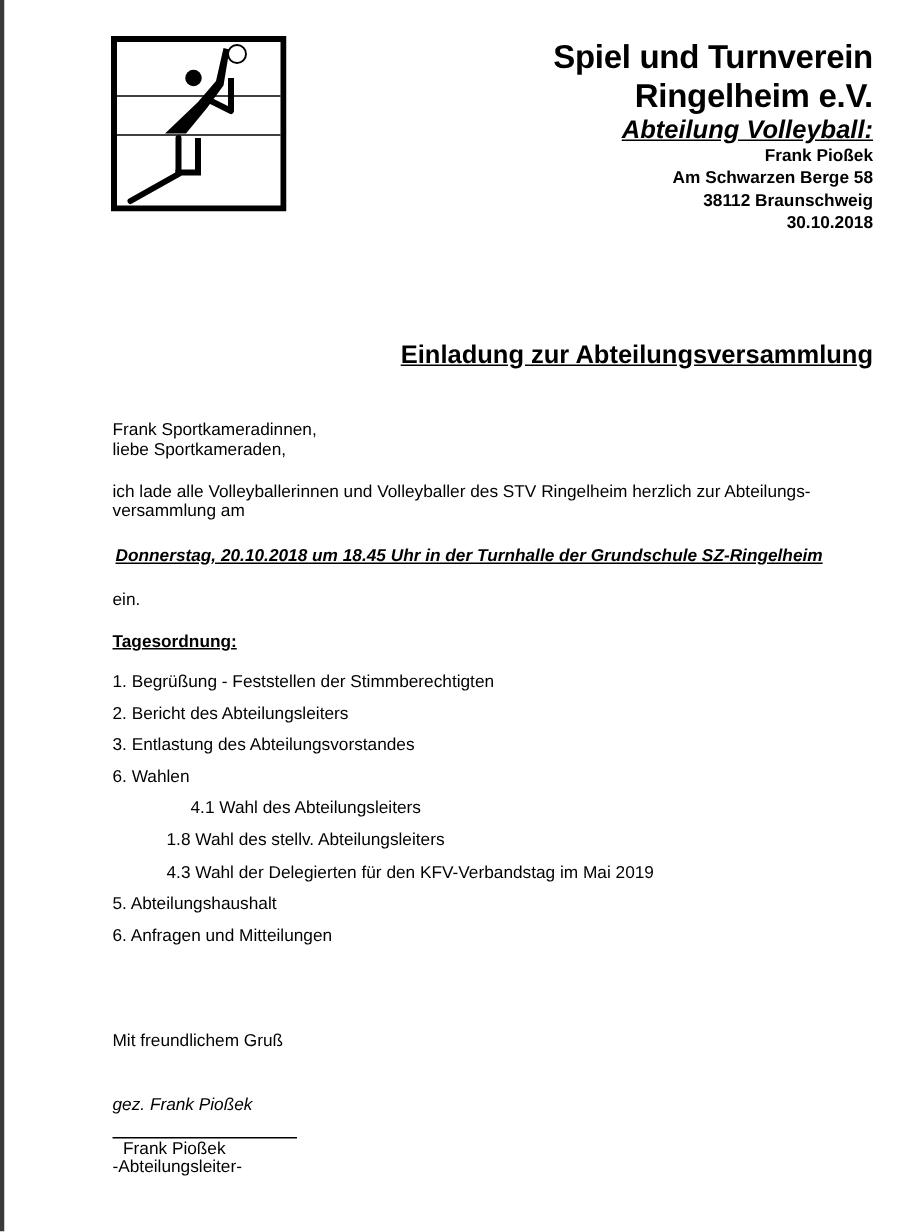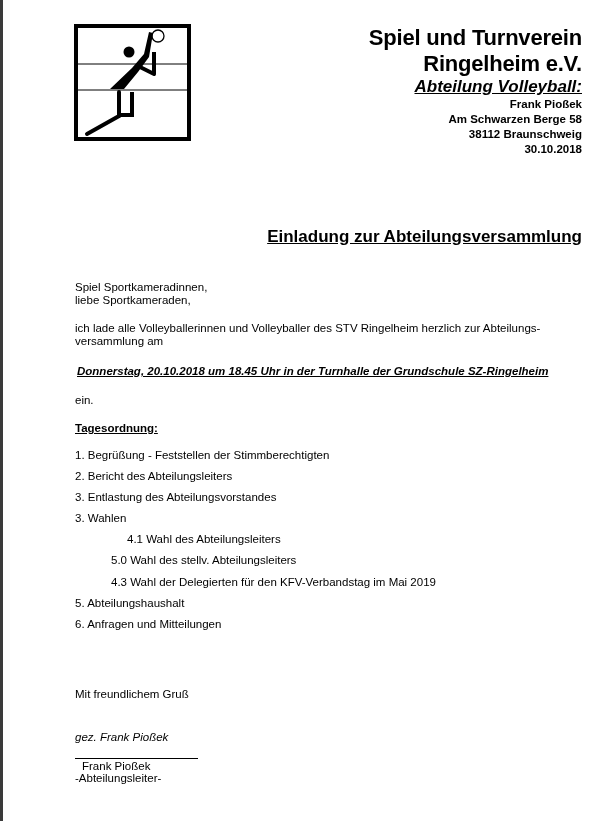--- a/index.html
+++ b/index.html
@@ -64,38 +64,38 @@
   <div class="org2">Ringelheim e.V.</div>
   <div class="dept">Abteilung Volleyball:</div>
   <div class="addr">Frank Pioßek</div>
   <div class="addr">Am Schwarzen Berge 58</div>
   <div class="addr">38112 Braunschweig</div>
   <div class="addr">30.10.2018</div>
 </div>
 
 <div class="title">Einladung zur Abteilungsversammlung</div>
 
-<div class="body-text" style="top:281px;">Spiel Sportkameradinnen,</div>
+<div class="body-text" style="top:281px;">Frank Sportkameradinnen,</div>
 <div class="body-text" style="top:294px;">liebe Sportkameraden,</div>
 
 <div class="body-text" style="top:322px;">ich lade alle Volleyballerinnen und Volleyballer des STV Ringelheim herzlich zur Abteilungs-</div>
 <div class="body-text" style="top:335px;">versammlung am</div>
 
 <div class="body-text bold-it-ul" style="top:365px;left:77px;">Donnerstag, 20.10.2018 um 18.45 Uhr in der Turnhalle der Grundschule SZ-Ringelheim</div>
 
 <div class="body-text" style="top:394px;">ein.</div>
 
 <div class="body-text bold-ul" style="top:422px;">Tagesordnung:</div>
 
 <div class="agenda-item" style="left:75px;top:449px;">1. Begrüßung - Feststellen der Stimmberechtigten</div>
 <div class="agenda-item" style="left:75px;top:470px;">2. Bericht des Abteilungsleiters</div>
 <div class="agenda-item" style="left:75px;top:491px;">3. Entlastung des Abteilungsvorstandes</div>
-<div class="agenda-item" style="left:75px;top:512px;">3. Wahlen</div>
+<div class="agenda-item" style="left:75px;top:512px;">6. Wahlen</div>
 <div class="agenda-item" style="left:127px;top:533px;">4.1 Wahl des Abteilungsleiters</div>
-<div class="agenda-item" style="left:111px;top:554px;">5.0 Wahl des stellv. Abteilungsleiters</div>
+<div class="agenda-item" style="left:111px;top:554px;">1.8 Wahl des stellv. Abteilungsleiters</div>
 <div class="agenda-item" style="left:111px;top:576px;">4.3 Wahl der Delegierten für den KFV-Verbandstag im Mai 2019</div>
 <div class="agenda-item" style="left:75px;top:597px;">5. Abteilungshaushalt</div>
 <div class="agenda-item" style="left:75px;top:618px;">6. Anfragen und Mitteilungen</div>
 
 <div class="body-text" style="top:688px;">Mit freundlichem Gruß</div>
 
 <div class="body-text italic" style="top:731px;">gez. Frank Pioßek</div>
 <div class="sig-line"></div>
 <div class="body-text" style="top:760px;left:82px;">Frank Pioßek</div>
 <div class="body-text" style="top:772px;">-Abteilungsleiter-</div>

